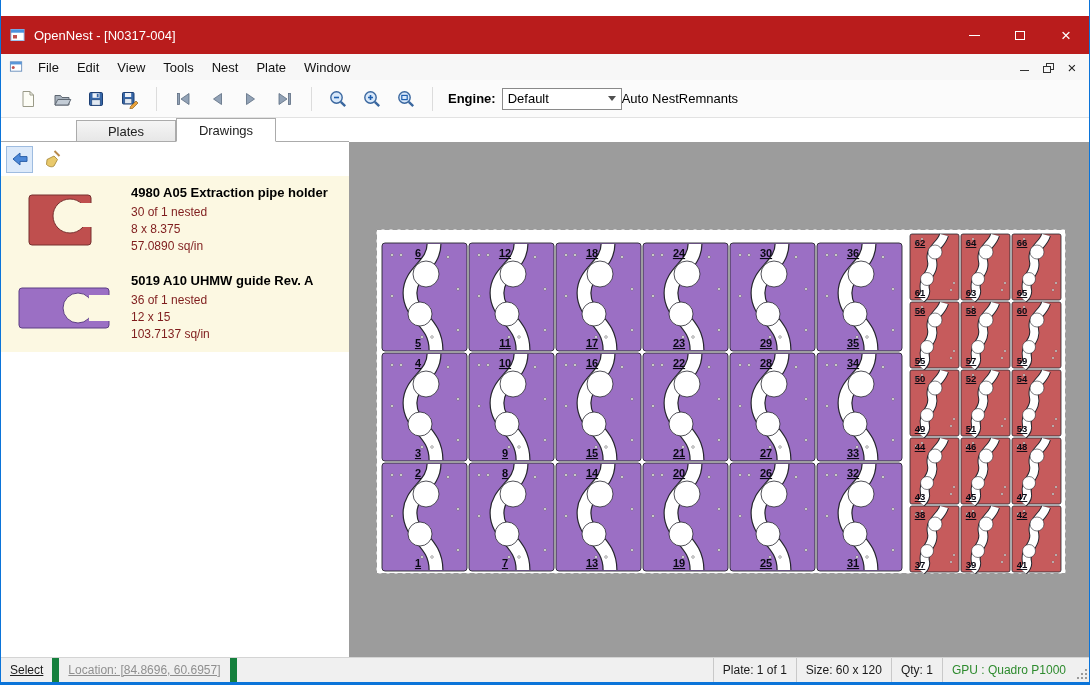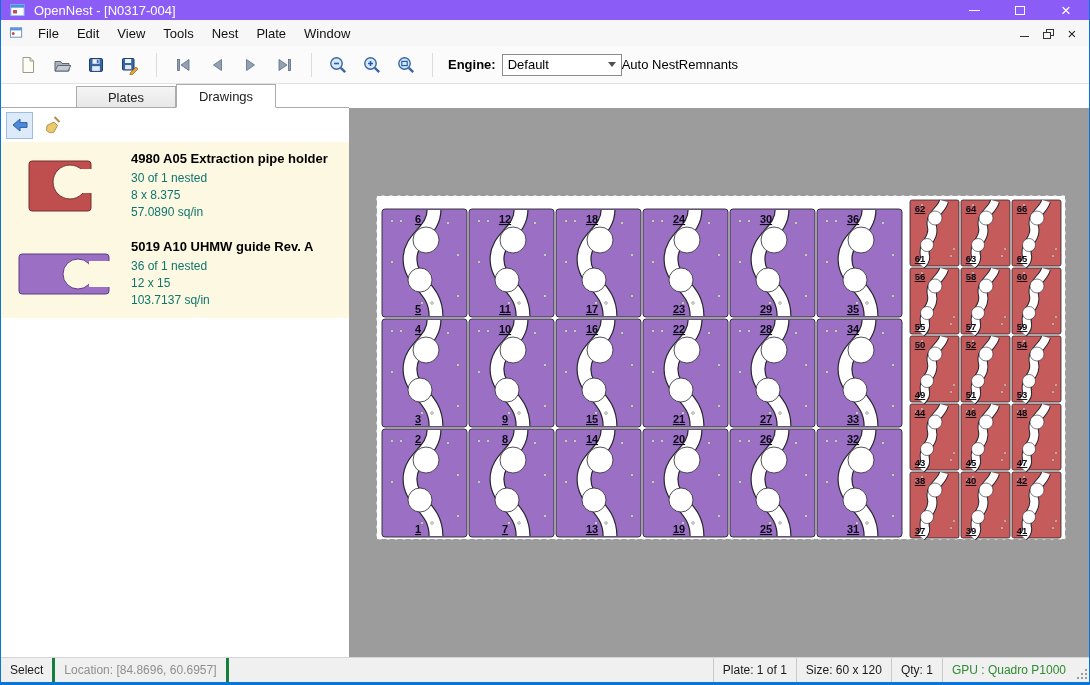--- a/index.html
+++ b/index.html
@@ -8,21 +8,21 @@
 
   .window {
     width: 1090px; height: 685px;
     display: flex; flex-direction: column;
     border-left: 1px solid #0b74d9; border-right: 1px solid #0b74d9;
     border-bottom: 3px solid #0b74d9;
     background: #fff;
   }
 
   
-  .titlebar { height: 20px; flex: none; background: #8b5cf6; display: flex; align-items: center; color: #fff; font-size: 13px; }
+  .titlebar { height: 38px; flex: none; background: #b91c1c; display: flex; align-items: center; color: #fff; font-size: 13px; margin-top: 16px; }
   .titlebar .app-icon { width: 16px; height: 16px; margin: 0 8px 0 9px; flex: none; }
   .titlebar .title { flex: none; white-space: nowrap; }
   .titlebar .spacer { flex: 1; }
   .cap-btn { width: 46px; height: 30px; flex: none; display: flex; align-items: center; justify-content: center; color: #fff; cursor: default; }
   .min-glyph { width: 11px; height: 1px; background: #fff; display: inline-block; }
   .max-glyph { width: 10px; height: 9px; border: 1px solid #fff; display: inline-block; }
   .close-glyph { font-size: 17px; line-height: 17px; }
 
   
   .menubar { height: 26px; flex: none; background: #f7f7f7; display: flex; align-items: center; font-size: 13px; color: #111; }
@@ -56,34 +56,34 @@
   .tab.active { height: 24px; background: #fff; margin-bottom: -1px; border-bottom: 1px solid #fff; z-index: 2; }
   .panel-body { flex: 1; display: flex; flex-direction: column; background: #fff; min-height: 0; }
   .panel-toolbar { height: 34px; flex: none; display: flex; align-items: center; gap: 5px; padding: 3px 5px; }
   .panel-tool-btn { width: 27px; height: 27px; display: flex; align-items: center; justify-content: center; }
   .panel-tool-btn.boxed { border: 1px solid #9ebce0; background: #ddeafa; }
   .drawings-list { flex: 1; overflow: hidden; }
   .drawing-item { display: flex; align-items: center; gap: 10px; background: #fcf8e2; padding: 6px 8px; height: 88px; }
   .thumb { width: 112px; flex: none; display: flex; justify-content: center; align-items: center; }
   .d-info { flex: 1; }
   .d-title { font-size: 13px; font-weight: bold; color: #000; margin-bottom: 4px; }
-  .d-sub { font-size: 12px; color: #0f766e; line-height: 17px; }
+  .d-sub { font-size: 12px; color: #7f1d1d; line-height: 17px; }
 
   .canvas { flex: 1; position: relative; background: #fff; min-width: 0; }
   .canvas-gray { position: absolute; left: 0; right: 0; top: 24px; bottom: 0; background: #9c9c9c; }
   .plate-wrap { position: absolute; left: 27px; top: 111px; width: 690px; height: 345px; }
 
   
   .pn { font: 700 11px "Liberation Sans", sans-serif; text-anchor: middle; fill: #0a0a14; text-decoration: underline; }
   .rn { font: 700 9.5px "Liberation Sans", sans-serif; text-anchor: middle; fill: #0a0a14; text-decoration: underline; }
 
   
   .statusbar { height: 25px; flex: none; background: #f0f0f0; border-top: 1px solid #d4d4d4; display: flex; align-items: stretch; font-size: 12px; color: #1a1a1a; }
   .sb-cell { padding: 0 9px; display: flex; align-items: center; white-space: nowrap; }
-  .sb-borderR { border-right: 3px solid #15803d; }
+  .sb-borderR { border-right: 7px solid #15803d; text-decoration: underline; }
   .sb-borderL { border-left: 1px solid #c9c9c9; }
   .sb-gray { color: #8f8f8f; }
   .sb-spacer { flex: 1; }
   .sb-gpu { color: #2e8b2e; }
   .sb-grip { width: 14px; display: flex; align-items: flex-end; justify-content: flex-end; padding: 2px; }
 </style>
 </head>
 <body>
 
 <div class="window">

